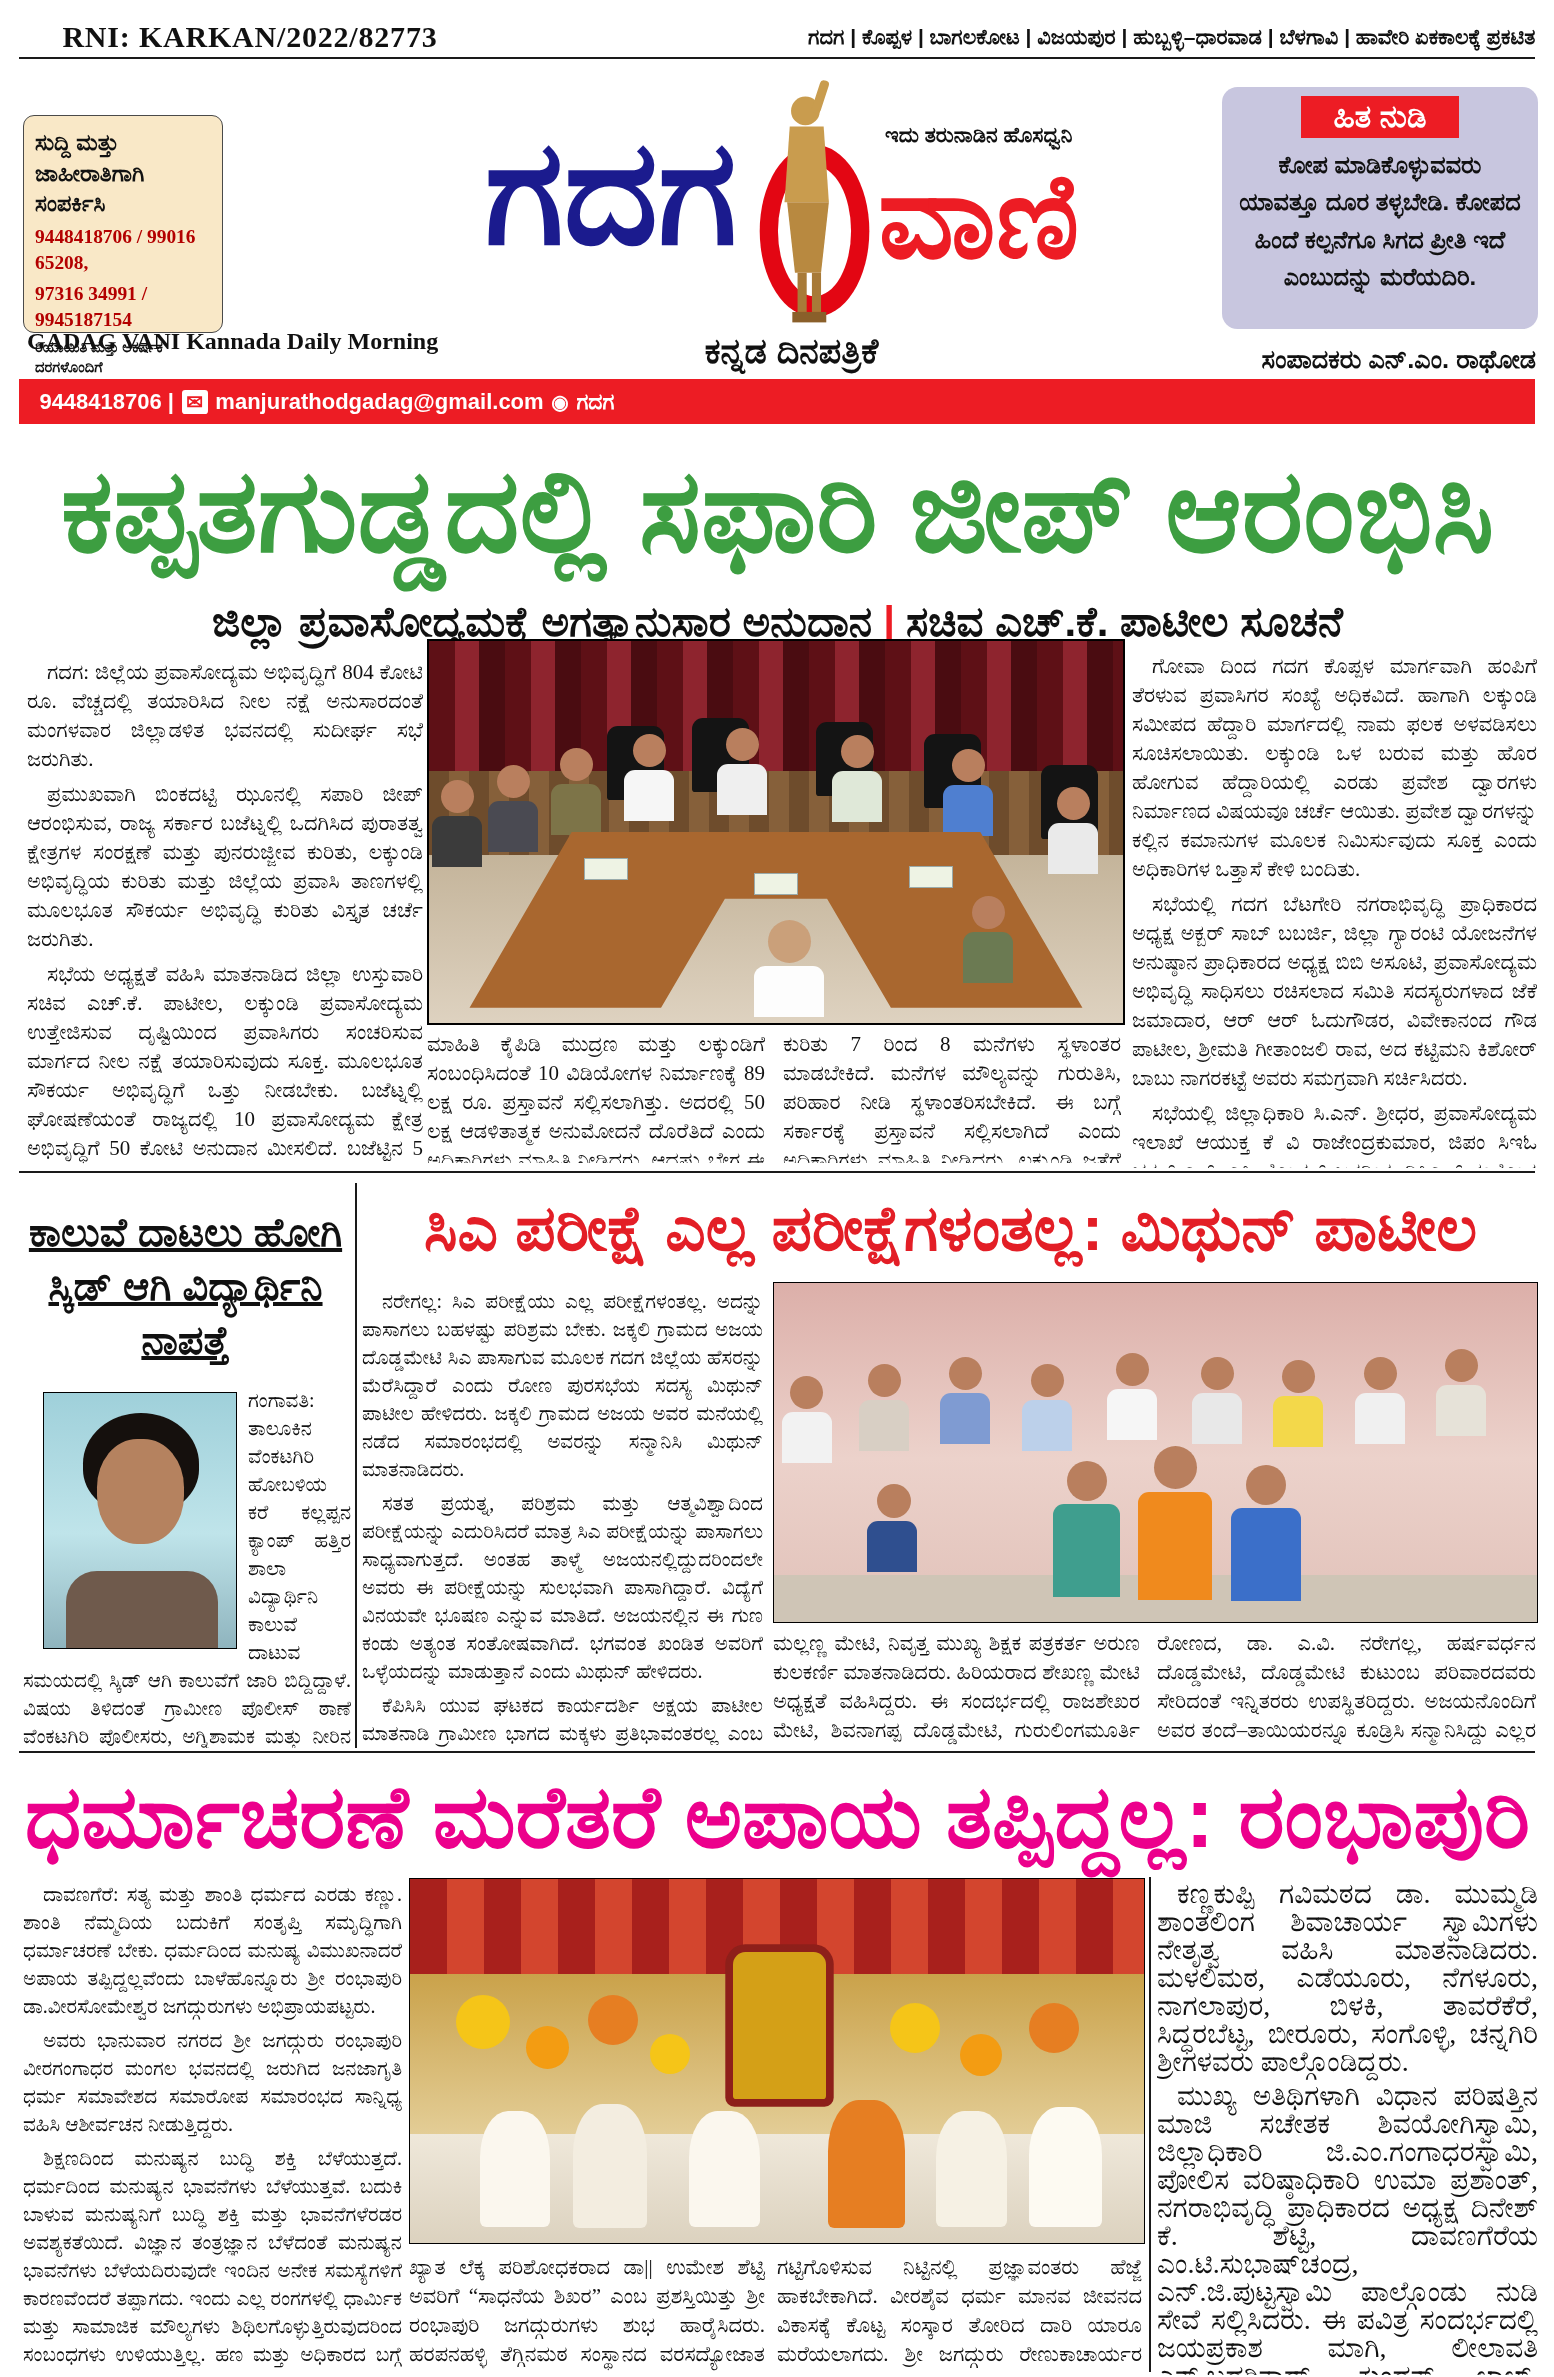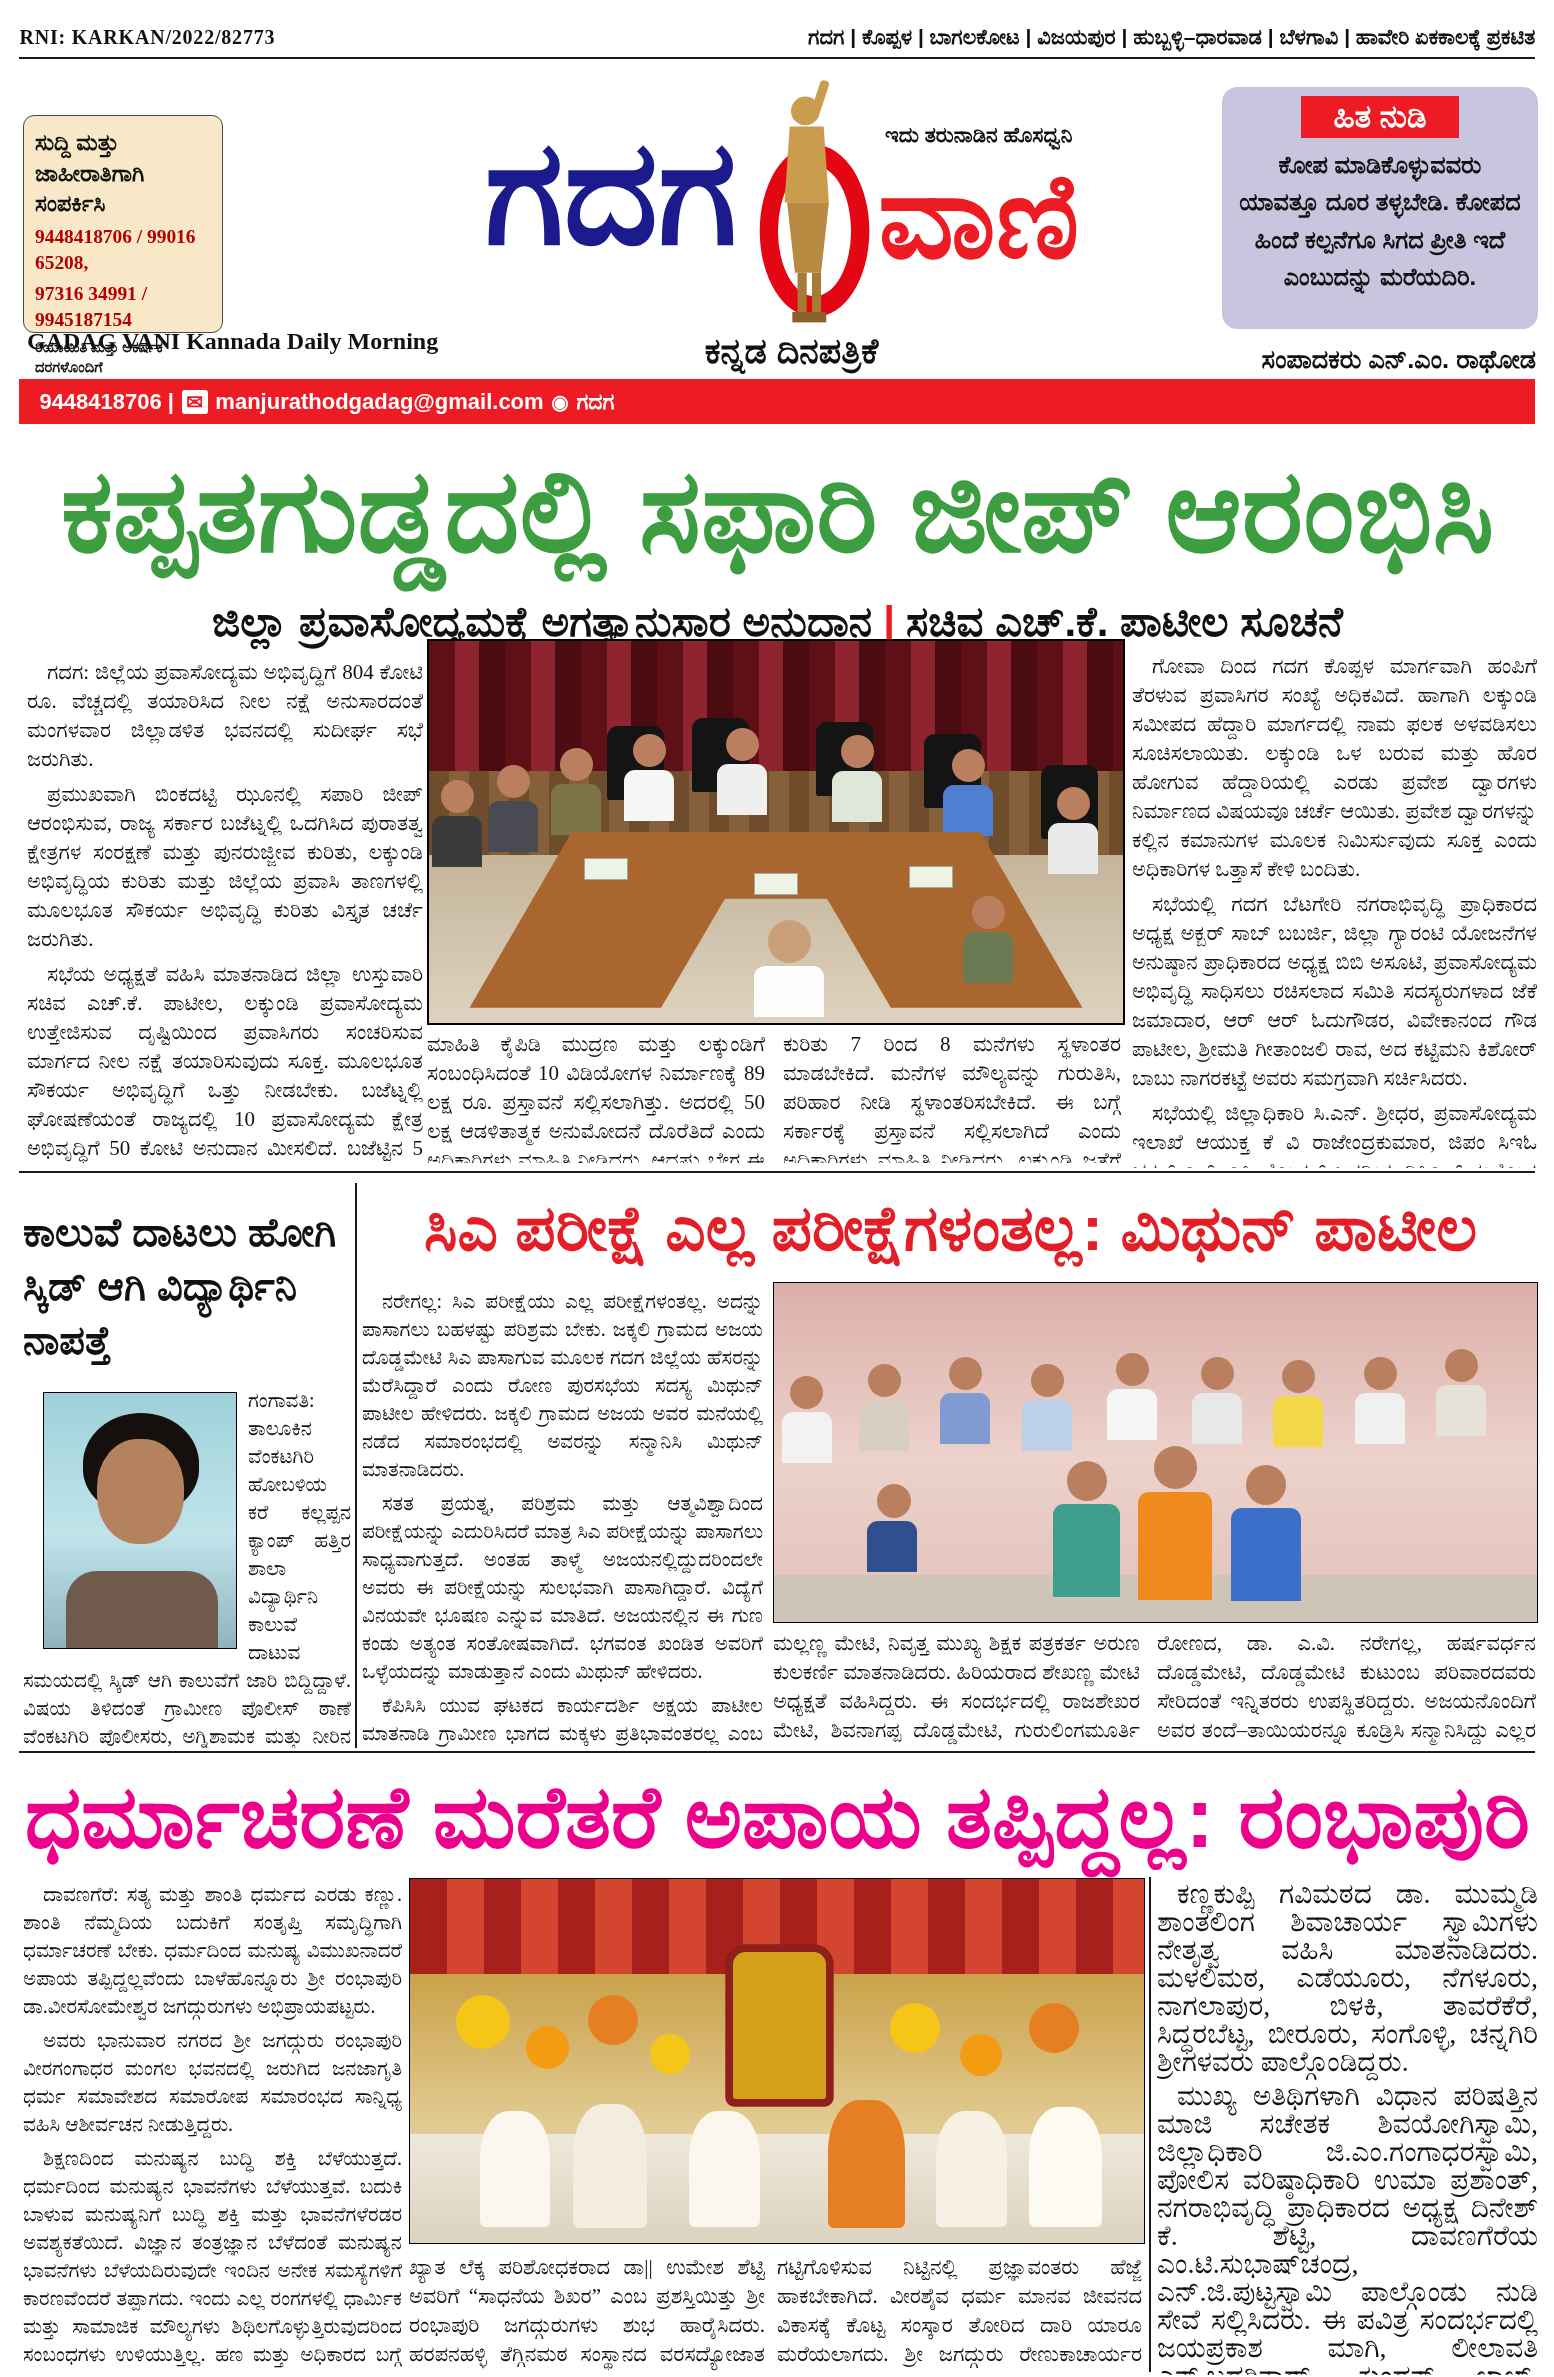--- a/index.html
+++ b/index.html
@@ -2,21 +2,21 @@
 <html style="font-size:12.4px"><head>
 <meta charset="utf-8">
 <style>
   html,body{margin:0;padding:0;background:#888;}
   .page{position:relative;width:1555px;height:2377px;background:#ffffff;overflow:hidden;
         font-family:"Liberation Serif", serif;color:#111;}
   .abs{position:absolute;}
 
   
   .top-strip{left:19.4px;top:20px;width:1516px;height:34px;display:flex;justify-content:space-between;align-items:center;}
-  .rni{font-weight:bold;font-size:20px;letter-spacing:0.8px;}
+  .rni{font-weight:bold;font-size:30px;letter-spacing:0.8px;margin-left:43px;}
   .editions{font-weight:bold;font-size:21px;font-family:"Liberation Sans",sans-serif;}
   .top-rule{left:19.4px;top:57px;width:1516px;height:2.3px;background:#1a1a1a;}
 
   
   .contact-box{left:23px;top:115px;width:200px;height:218px;background:#f9e8c7;border:1.5px solid #4a4a4a;
                border-radius:11px;padding:12.4px 11px;box-sizing:border-box;line-height:1.35;}
   .contact-box .l1{font-weight:bold;font-size:22.5px;}
   .contact-box .l2{font-weight:bold;font-size:22.5px;}
   .contact-box .ph{font-weight:bold;font-size:19.4px;color:#b30000;margin-top:4.6px;}
   .contact-box .sm{font-size:14.7px;font-weight:bold;margin-top:4.6px;}
@@ -83,22 +83,22 @@
   .person .torso{width:50px;height:51px;border-radius:11px 11px 0 0;margin-top:3.1px;background:#eee;}
   .chair{position:absolute;width:57px;height:74px;background:#141414;border-radius:11px 11px 3.1px 3.1px;}
 
   
   .rule2{left:19.4px;top:1171px;width:1516px;height:2.3px;background:#1a1a1a;}
   .vrule1{left:355px;top:1183px;width:1.5px;height:565px;background:#1a1a1a;}
   .rule3{left:19.4px;top:1751px;width:1516px;height:1.5px;background:#1a1a1a;}
   .vrule2{left:1149px;top:1877px;width:1.5px;height:495px;background:#1a1a1a;}
 
   
-  .canal-headline{left:23px;top:1205px;width:325px;font-weight:900;font-size:40px;
-                  line-height:1.35;font-family:"Liberation Sans",sans-serif;}
+  .canal-headline{left:23px;top:1205px;width:325px;text-align:center;font-weight:900;font-size:40px;
+                  line-height:1.35;font-family:"Liberation Sans",sans-serif;text-decoration:underline;}
   .canal-body{left:23px;top:1386px;width:328px;height:362px;font-size:20px;line-height:28px;text-align:justify;overflow:hidden;}
   .canal-photo{float:left;width:192px;height:255px;border:1.5px solid #000;margin:6.2px 11px 3.1px 20px;
                position:relative;background:linear-gradient(180deg,#9fd0da 0%,#bfe4ea 55%,#8fb4be 100%);overflow:hidden;}
   .girl-hair{position:absolute;left:39px;top:20px;width:116px;height:101px;border-radius:50% 50% 44% 44%;background:#15100d;}
   .girl-face{position:absolute;left:53px;top:46px;width:87px;height:105px;border-radius:46%;background:#b5825f;}
   .girl-body{position:absolute;left:22px;top:178px;width:152px;height:85px;border-radius:31px 31px 0 0;background:#6f5a4c;}
 
   
   .ca-headline{left:362px;top:1192px;width:1177px;text-align:center;color:#e31e26;font-weight:900;
                font-size:63px;line-height:1.15;font-family:"Liberation Sans",sans-serif;}

